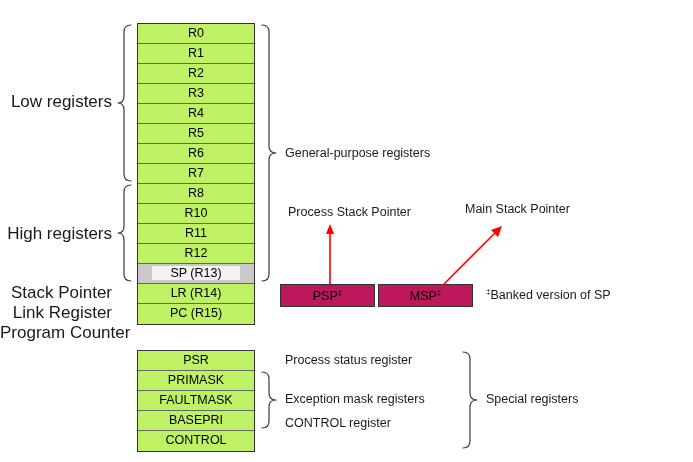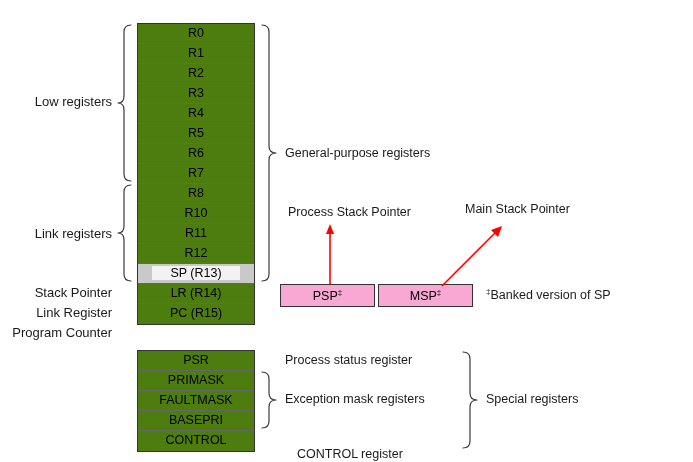--- a/index.html
+++ b/index.html
@@ -30,55 +30,55 @@
   }
   .reg-row {
     height: 20px;
     line-height: 19px;
     text-align: center;
     font-size: 12.5px;
     color: #000000;
     border-bottom: 1px solid #666666;
     box-sizing: border-box;
     white-space: nowrap;
-    background: #4d7c0f;
+    background: #bef264;
   }
   .reg-row:last-child { border-bottom: none; }
   .reg-row.shaded {
     background: #c9c9c9;
   }
   .reg-row.shaded .reg-label {
     background: #f2f2f2;
     padding: 0 18px;
     text-align: center;
   }
   .left-label {
     position: absolute;
     text-align: right;
-    font-size: 13px;
+    font-size: 17px;
     white-space: nowrap;
     color: #1a1a1a;
     line-height: 14px;
   }
 
   
   .right-label {
     position: absolute;
     font-size: 12.5px;
     white-space: nowrap;
     color: #1a1a1a;
     line-height: 14px;
   }
 
   
   .ptr-box {
     position: absolute;
     border: 1px solid #333333;
     box-sizing: border-box;
-    background: #f9a8d4;
+    background: #be185d;
     text-align: center;
     font-size: 12.5px;
     color: #000000;
     white-space: nowrap;
   }
   sup { font-size: 8px; vertical-align: super; line-height: 0; }
 
   svg.overlay {
     position: absolute;
     left: 0; top: 0;
@@ -123,27 +123,27 @@
       <div class="reg-row"><span class="reg-label">PSR</span></div>
       <div class="reg-row"><span class="reg-label">PRIMASK</span></div>
       <div class="reg-row"><span class="reg-label">FAULTMASK</span></div>
       <div class="reg-row"><span class="reg-label">BASEPRI</span></div>
       <div class="reg-row"><span class="reg-label">CONTROL</span></div>
     </div>
 
   <div id="left-labels" style="position: static;"></div>
 
   <div class="left-label" style="left:0px; top:95px; width:112px;">Low registers</div>
-  <div class="left-label" style="left:0px; top:227px; width:112px;">Link registers</div>
+  <div class="left-label" style="left:0px; top:227px; width:112px;">High registers</div>
 
   <div class="right-label" style="left:285px; top:146px;text-align:center;">General-purpose registers</div>
 
   <div class="right-label" style="left:285px; top:353px;">Process status register</div>
   <div class="right-label" style="left:285px; top:392px;">Exception mask registers</div>
-  <div class="right-label" style="left:285px; top:447px;margin-left:12px;">CONTROL register</div>
+  <div class="right-label" style="left:285px; top:416px;">CONTROL register</div>
   <div class="right-label" style="left:486px; top:392px;">Special registers</div>
 
   <div class="right-label" style="left:288px; top:205px;">Process Stack Pointer</div>
   <div class="right-label" style="left:465px; top:202px;">Main Stack Pointer</div>
 
   <div class="ptr-box" style="left:280px; top:284px; width:95px; height:23px; line-height:22px;">
     <span>PSP</span><sup>‡</sup>
   </div>
   <div class="ptr-box" style="left:378px; top:284px; width:95px; height:23px; line-height:22px;">
     <span>MSP</span><sup>‡</sup>

